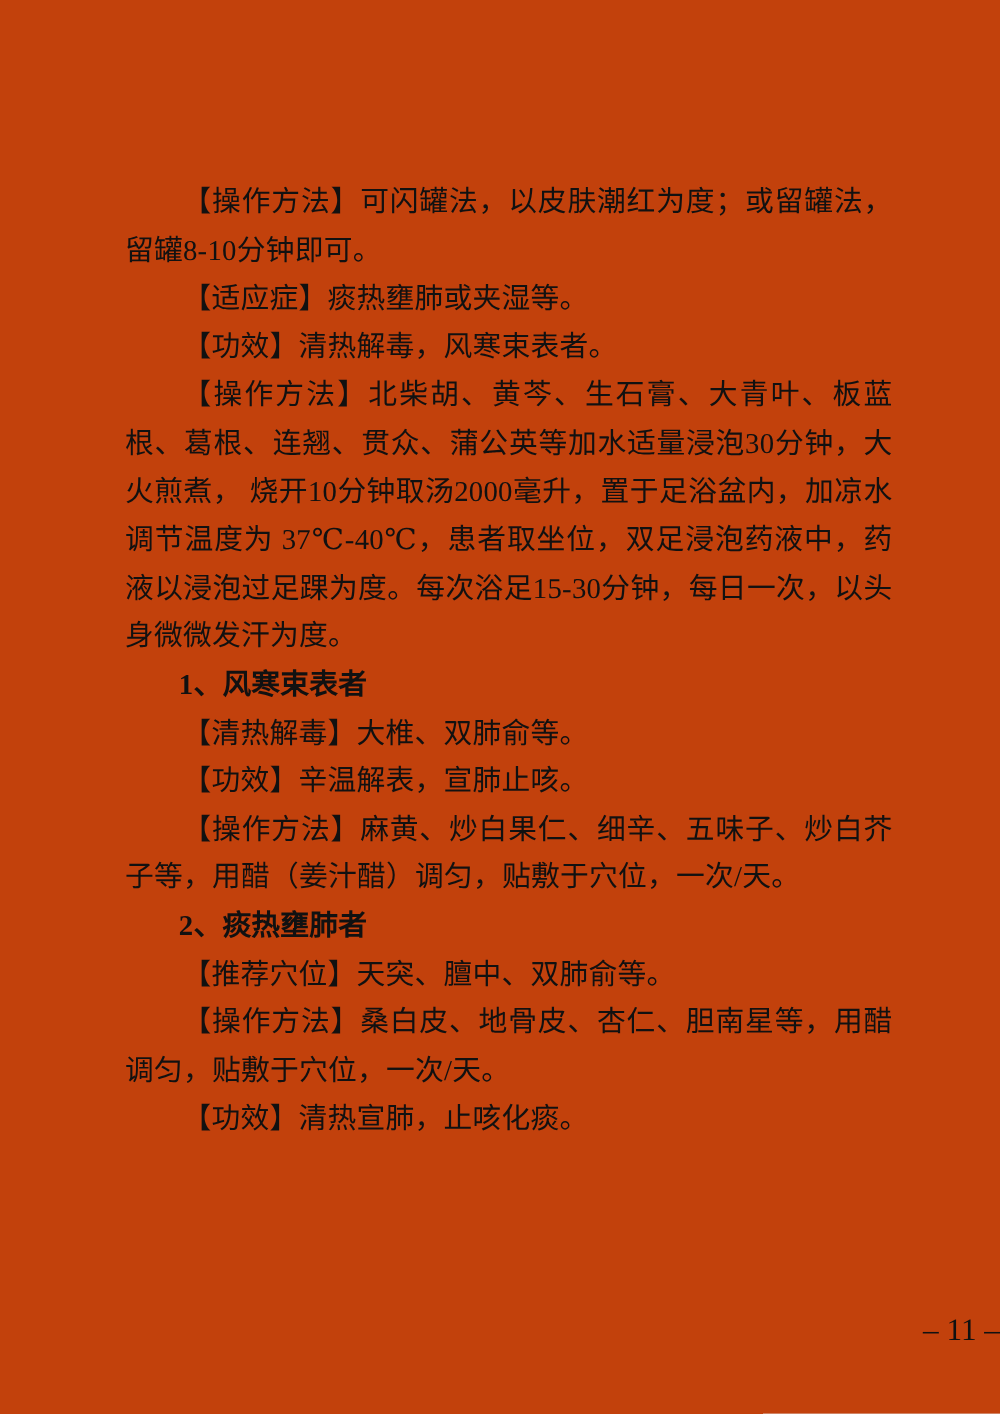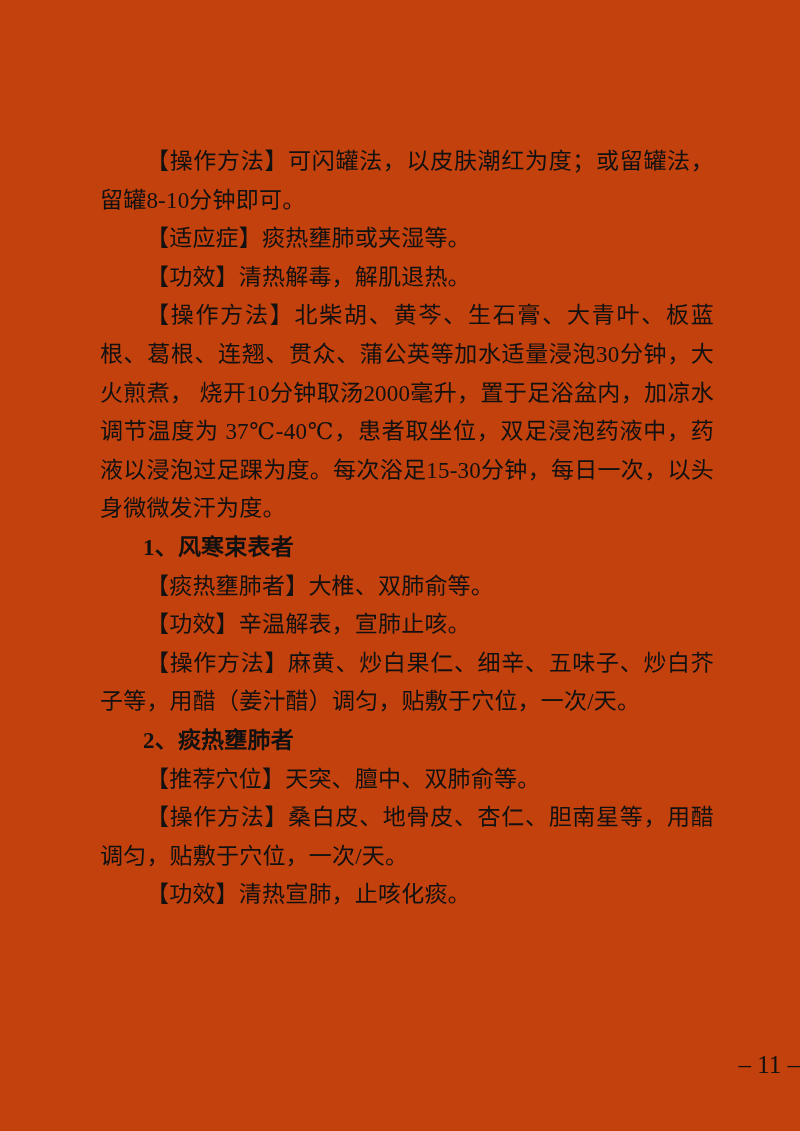--- a/index.html
+++ b/index.html
@@ -54,24 +54,24 @@
     color: #111111;
   }
 </style>
 </head>
 <body>
 
 <div class="page">
   <div class="doc-body">
       <p class="para body">【操作方法】可闪罐法，以皮肤潮红为度；或留罐法，留罐8-10分钟即可。</p>
       <p class="para body">【适应症】痰热壅肺或夹湿等。</p>
-      <p class="para body">【功效】清热解毒，解肌退热。</p>
+      <p class="para body">【功效】清热解毒，风寒束表者。</p>
       <p class="para body">【操作方法】北柴胡、黄芩、生石膏、大青叶、板蓝根、葛根、连翘、贯众、蒲公英等加水适量浸泡30分钟，大火煎煮， 烧开10分钟取汤2000毫升，置于足浴盆内，加凉水调节温度为 37℃-40℃，患者取坐位，双足浸泡药液中，药液以浸泡过足踝为度。每次浴足15-30分钟，每日一次，以头身微微发汗为度。</p>
       <p class="para subheading">1、风寒束表者</p>
-      <p class="para body">【痰热壅肺者】大椎、双肺俞等。</p>
+      <p class="para body">【清热解毒】大椎、双肺俞等。</p>
       <p class="para body">【功效】辛温解表，宣肺止咳。</p>
       <p class="para body">【操作方法】麻黄、炒白果仁、细辛、五味子、炒白芥子等，用醋（姜汁醋）调匀，贴敷于穴位，一次/天。</p>
       <p class="para subheading">2、痰热壅肺者</p>
       <p class="para body">【推荐穴位】天突、膻中、双肺俞等。</p>
       <p class="para body">【操作方法】桑白皮、地骨皮、杏仁、胆南星等，用醋调匀，贴敷于穴位，一次/天。</p>
       <p class="para body">【功效】清热宣肺，止咳化痰。</p>
     </div>
   <div class="footer">– 11 –</div>
 </div>
 

